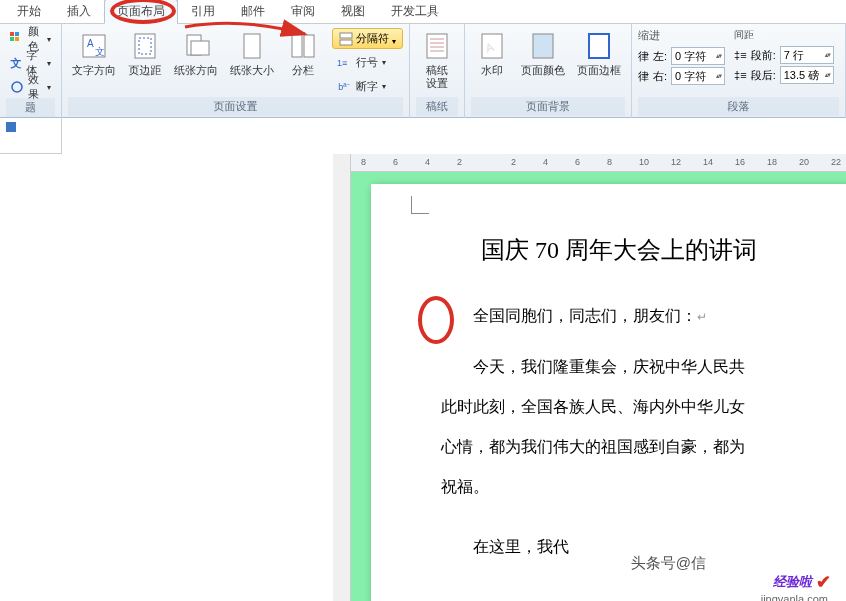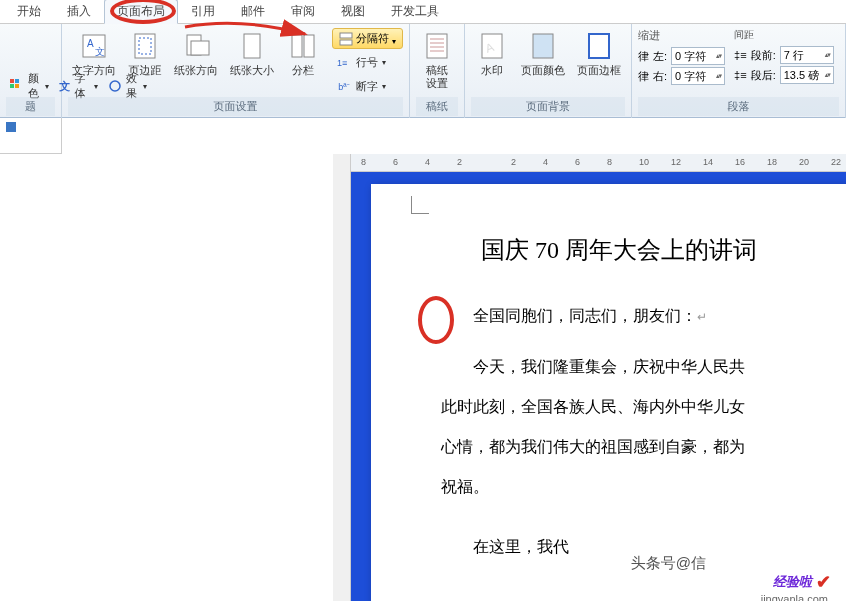--- a/index.html
+++ b/index.html
@@ -17,21 +17,21 @@
 .small-row{display:flex;flex-direction:column;gap:2px}
 .small-btn{display:flex;align-items:center;gap:4px;padding:2px 4px;cursor:pointer;font-size:11px;color:#333;height:22px}
 .small-btn .si{width:16px;height:16px;display:inline-flex;align-items:center;justify-content:center}
 .left-panel{position:absolute;left:0;top:118px;width:62px;height:36px;border-bottom:1px solid #ccc;border-right:1px solid #ccc;display:flex;flex-direction:column}
 .lp-row{display:flex;align-items:center;font-size:11px;padding:2px 6px;gap:4px;height:18px}
 .sq{width:10px;height:10px;background:#3a76c4;display:inline-block}
 .canvas{position:absolute;left:0;top:154px;right:0;bottom:0;background:#fff}
 .vruler{position:absolute;left:333px;top:0;width:18px;bottom:0;background:#f0f0f0;border-right:1px solid #ccc}
 .hruler{position:absolute;left:351px;top:0;right:0;height:18px;background:#eef2f6;border-bottom:1px solid #ccc;font-size:9px;color:#666;display:flex;align-items:center;overflow:hidden}
 .hruler .tick{position:absolute;top:3px;font-size:9px}
-.page-area{position:absolute;left:351px;top:18px;right:0;bottom:0;background:#1d4ed8}
+.page-area{position:absolute;left:351px;top:18px;right:0;bottom:0;background:#86efac}
 .page{position:absolute;left:20px;top:12px;width:600px;background:#fff;padding:50px 0 30px 70px;min-height:520px;box-shadow:2px 2px 8px rgba(0,0,0,0.3)}
 .doc-title{font-size:24px;font-family:"SimSun";text-align:left;margin-left:40px}
 .doc-p{font-size:16px;font-family:"SimSun";line-height:2.5;margin-top:20px;text-indent:2em}
 .doc-greet{font-size:16px;font-family:"SimSun";margin-top:40px;text-indent:2em;position:relative}
 .crn{position:absolute;left:40px;top:12px;width:18px;height:18px;border-left:1px solid #888;border-bottom:1px solid #888}
 .circle1{position:absolute;border:4px solid #d93025;border-radius:50%;pointer-events:none}
 .highlight-btn{background:linear-gradient(#fff2b8,#ffd966);border:1px solid #e0b84a;border-radius:3px;padding:2px 6px;display:flex;align-items:flex-end;gap:3px;font-size:11px}
 .indent-grid{display:grid;grid-template-columns:auto auto auto;gap:2px 4px;font-size:11px;align-items:center}
 .spin{background:#fff;border:1px solid #abc;width:54px;height:18px;font-size:11px;padding:0 3px;display:flex;align-items:center;justify-content:space-between}
 .spin::after{content:"▴▾";font-size:7px;line-height:0.6;color:#666;letter-spacing:-1px}
@@ -51,21 +51,21 @@
   <div class="tab">引用</div>
   <div class="tab">邮件</div>
   <div class="tab">审阅</div>
   <div class="tab">视图</div>
   <div class="tab">开发工具</div>
 </div>
 
 <div class="ribbon">
 
   <div class="group" style="width:62px">
-    <div class="small-row group-content" style="flex-direction:row;align-items:flex-end">
+    <div class="small-row group-content" style="flex-direction:column;align-items:flex-start">
       <div class="small-btn">
           <span class="si">
             <svg width="14" height="14">
               <rect width="4" height="4" fill="#e74c3c"></rect>
               <rect x="5" width="4" height="4" fill="#3498db"></rect>
               <rect y="5" width="4" height="4" fill="#2ecc71"></rect>
               <rect x="5" y="5" width="4" height="4" fill="#f39c12"></rect>
             </svg>
           </span>
           <span>颜色</span>

